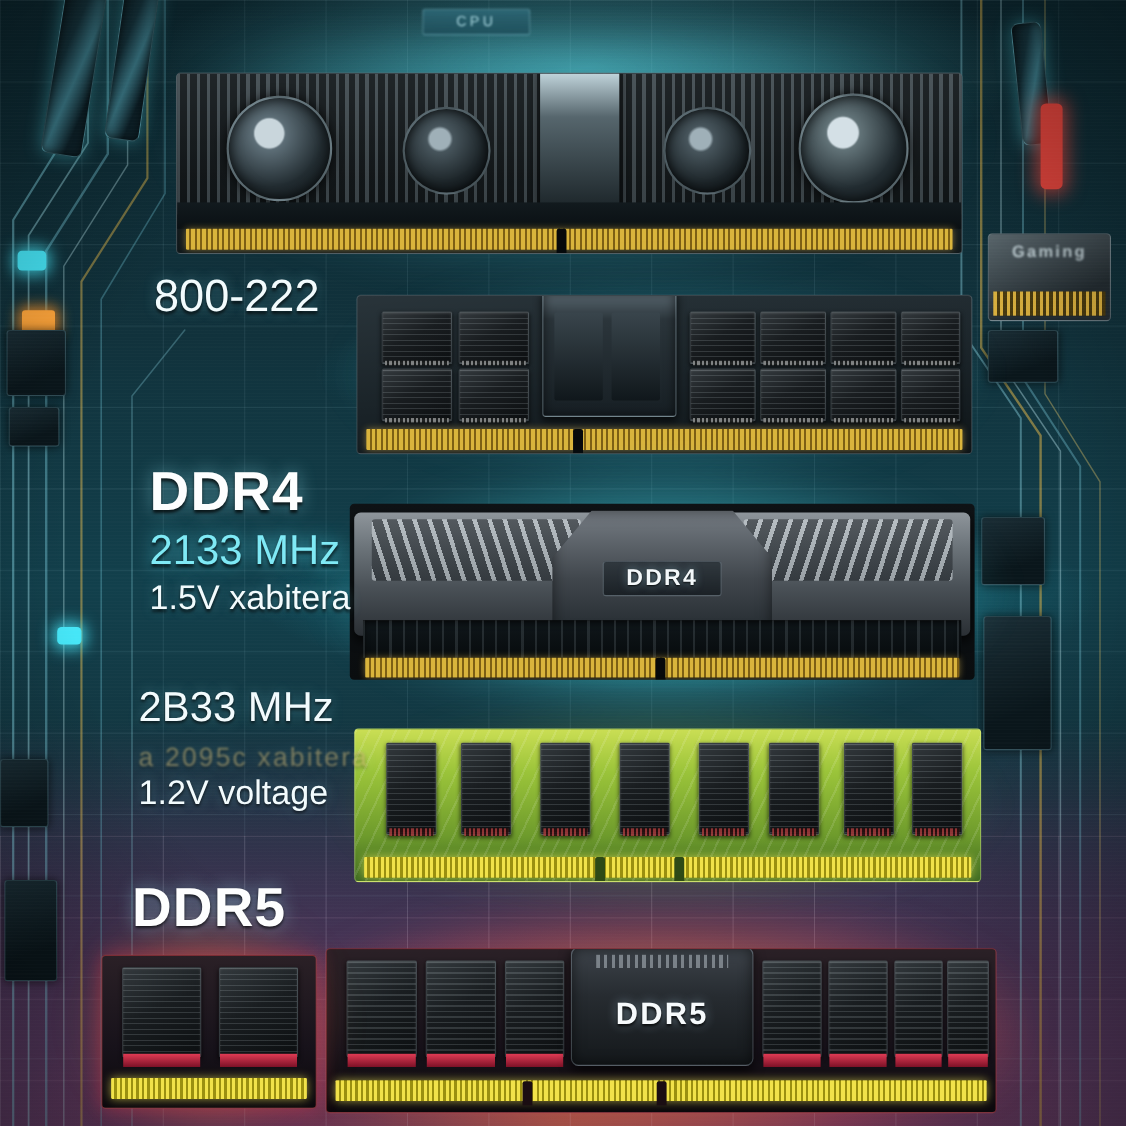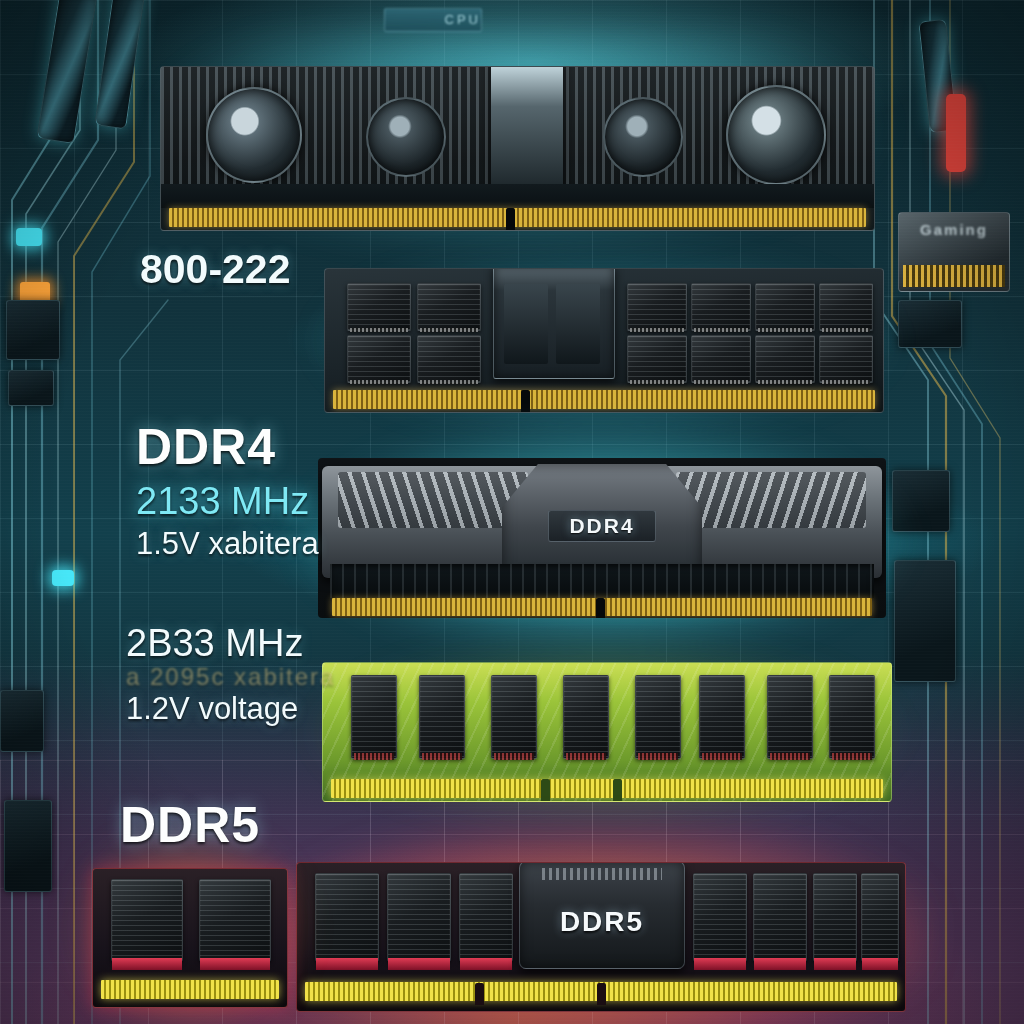--- a/index.html
+++ b/index.html
@@ -141,21 +141,21 @@
     <div class="pcb" style="background:linear-gradient(160deg,#5d6a70,#232c31 70%);border:1px solid rgba(190,215,225,.3);">
       <div style="position:absolute;left:6px;top:8px;right:6px;height:26px;opacity:.8;
         font-size:15px;font-weight:bold;color:#dfeff4;text-align:center;letter-spacing:2px;filter:blur(.8px);">Gaming</div>
       <div style="position:absolute;left:4px;right:4px;bottom:4px;height:22px;
         background:repeating-linear-gradient(90deg,#e2b63f 0 3px,#4a3a0d 3px 6px);opacity:.95;"></div>
     </div>
   </div>
 
   <div style="position:absolute;left:384px;top:8px;width:96px;height:22px;z-index:5;
     background:linear-gradient(#2f6a79,#1b4652);border:1px solid rgba(180,235,245,.35);border-radius:2px;
-    font-size:13px;color:#bfeaf3;text-align:right;line-height:22px;letter-spacing:3px;filter:blur(.9px);opacity:.85;">CPU</div>
+    font-size:13px;color:#bfeaf3;text-align:center;line-height:22px;letter-spacing:3px;filter:blur(.9px);opacity:.85;">CPU</div>
 
   <div class="module" style="left:160px;top:66px;width:715px;height:165px;z-index:20;">
     <div class="mod-glow" style="background:radial-gradient(ellipse at 50% 40%, rgba(79,216,232,.55), rgba(79,216,232,0) 70%);"></div>
     <div class="pcb" style="background:linear-gradient(180deg,#2d3539 0%,#1a2023 58%,#10181b 100%);
          border:1px solid rgba(180,205,215,.28);">
 
       <div style="position:absolute;left:0;right:0;top:0;height:128px;
         background:repeating-linear-gradient(90deg, rgba(215,235,245,.18) 0 3px, rgba(0,0,0,.30) 3px 9px);"></div>
 
       <div style="position:absolute;left:330px;top:-6px;width:72px;height:130px;
@@ -396,32 +396,32 @@
         <div style="position:absolute;left:0;right:0;bottom:-10px;height:12px;background:linear-gradient(#e03b54,#7d1127);"></div>
         </div>
 
       <div class="pins bright" style="bottom:10px;"></div>
       <div class="notch" style="left:178px;bottom:6px;background:#1a0d12;"></div>
       <div class="notch" style="left:300px;bottom:6px;background:#1a0d12;"></div>
     </div>
   </div>
 
   <div class="label" style="left:140px;top:236px;">
-    <div class="ln" style="font-size:41px;margin-top:12px;font-weight:bold;">800-222</div>
+    <div class="ln" style="font-size:41px;margin-top:12px;">800-222</div>
   </div>
 
   <div class="label" style="left:136px;top:422px;">
     <div class="hdr" style="font-size:50px;">DDR4</div>
     <div class="ln cyan" style="font-size:38px;margin-top:10px;">2133 MHz</div>
     <div class="ln mid" style="margin-top:6px;">1.5V xabitera</div>
   </div>
 
   <div class="label" style="left:126px;top:612px;">
     <div class="ln" style="font-size:38px;margin-top:12px;">2B33 MHz</div>
-    <div class="ln garble" style="font-size:24px;margin-top:0;">a 2095c  xabitera</div>
+    <div class="ln garble" style="font-size:24px;margin-top:12px;">a 2095c  xabitera</div>
     <div class="ln mid" style="margin-top:4px;">1.2V voltage</div>
   </div>
 
   <div class="label" style="left:120px;top:800px;">
     <div class="hdr" style="font-size:50px;">DDR5</div>
   </div>
 
   <div class="scan"></div>
   <div class="vign"></div>
 </div>

